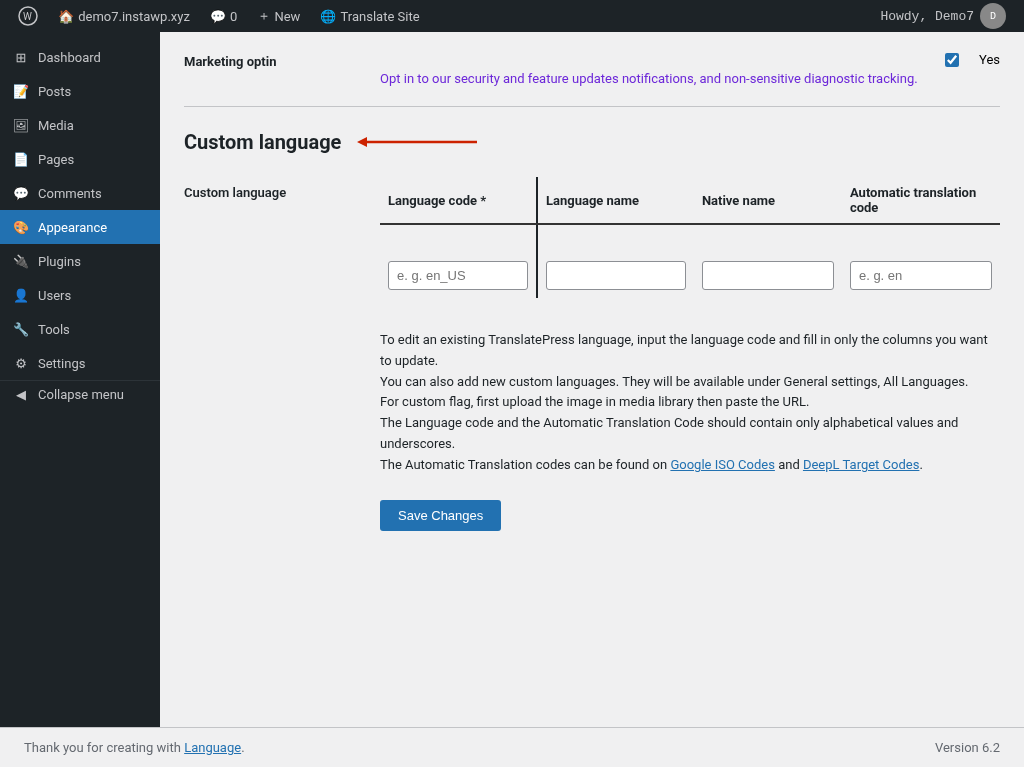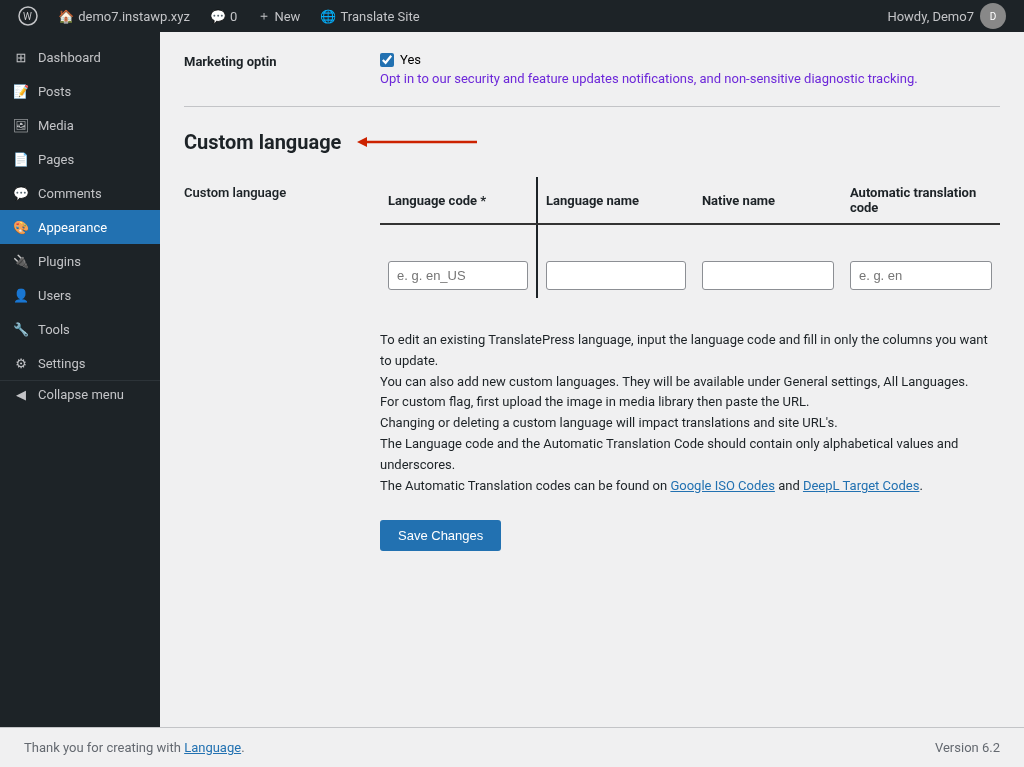--- a/index.html
+++ b/index.html
@@ -17,21 +17,21 @@
       gap: 0;
     }
     .admin-bar-left { display: flex; align-items: center; gap: 0; flex: 1; }
     .admin-bar-item {
       display: flex; align-items: center; gap: 4px;
       padding: 0 10px; height: 32px; color: #c3c4c7;
       font-size: 13px; cursor: pointer; white-space: nowrap;
     }
     .wp-logo { width: 20px; height: 20px; }
     .admin-bar-right { display: flex; align-items: center; }
-    .howdy { color: #c3c4c7; font-size: 13px; padding: 0 10px; display: flex; align-items: center; gap: 6px; }
+    .howdy { color: #c3c4c7; font-size: 13px; padding: 0 10px; display: flex; align-items: center; gap: 6px; font-family: Liberation Mono, monospace; }
     .avatar-box { width: 26px; height: 26px; background: #888; border-radius: 50%; display: flex; align-items: center; justify-content: center; color: #fff; font-size: 10px; }
 
     
     .main-layout { display: flex; flex: 1; overflow: hidden; }
 
     
     .sidebar {
       width: 160px;
       background: #1d2327;
       color: #c3c4c7;
@@ -54,21 +54,21 @@
       background: #f0f0f1;
       overflow-y: auto;
       padding: 20px 24px;
     }
 
     
     .section { margin-bottom: 20px; }
     .field-row { display: flex; align-items: flex-start; gap: 16px; margin-bottom: 16px; }
     .field-label { width: 180px; flex-shrink: 0; font-weight: 700; color: #1d2327; padding-top: 2px; }
     .field-value { flex: 1; }
-    .checkbox-row { display: flex; align-items: center; gap: 6px; }
+    .checkbox-row { display: flex; align-items: center; gap: 20px; justify-content: flex-end; }
     .checkbox-row input[type="checkbox"] { width: 14px; height: 14px; accent-color: #2271b1; }
     .field-desc { color: #6d28d9; font-size: 13px; margin-top: 4px; }
 
     
     .divider { border: none; border-top: 1px solid #c3c4c7; margin: 20px 0; }
 
     
     .custom-lang-heading {
       display: flex; align-items: center; gap: 16px; margin-bottom: 20px;
     }
@@ -254,21 +254,20 @@
             </tr>
           </tbody>
         </table>
       </div>
     </div>
 
     <div class="info-text" style="margin-top:32px; margin-left:196px;">
       <div>To edit an existing TranslatePress language, input the language code and fill in only the columns you want to update.</div>
       <div>You can also add new custom languages. They will be available under General settings, All Languages.</div>
       <div>For custom flag, first upload the image in media library then paste the URL.</div>
-      <div>Changing or deleting a custom language will impact translations and site URL's.</div>
       <div>The Language code and the Automatic Translation Code should contain only alphabetical values and underscores.</div>
       <div>The Automatic Translation codes can be found on <a href="#">Google ISO Codes</a> and <a href="#">DeepL Target Codes</a>.</div>
     </div>
 
     <div style="margin-top:24px; margin-left:196px;">
       <button class="save-button">Save Changes</button>
     </div>
   </div>
 
 </div>

